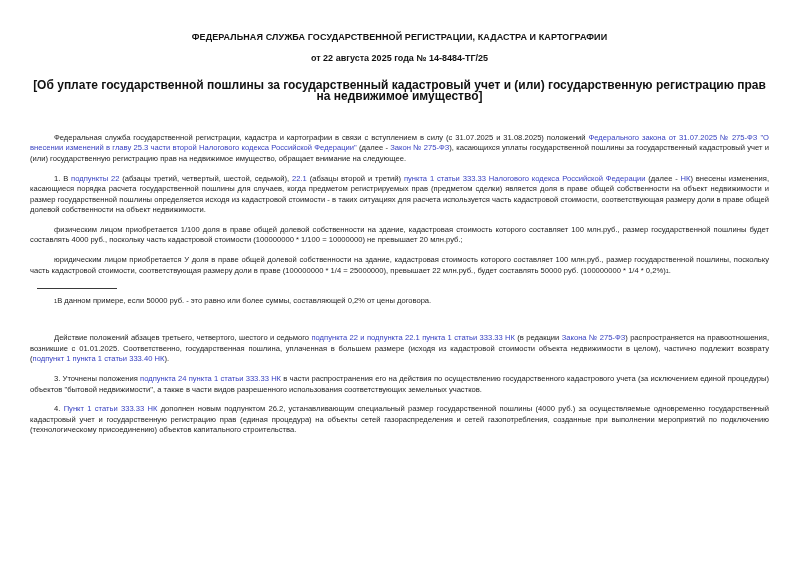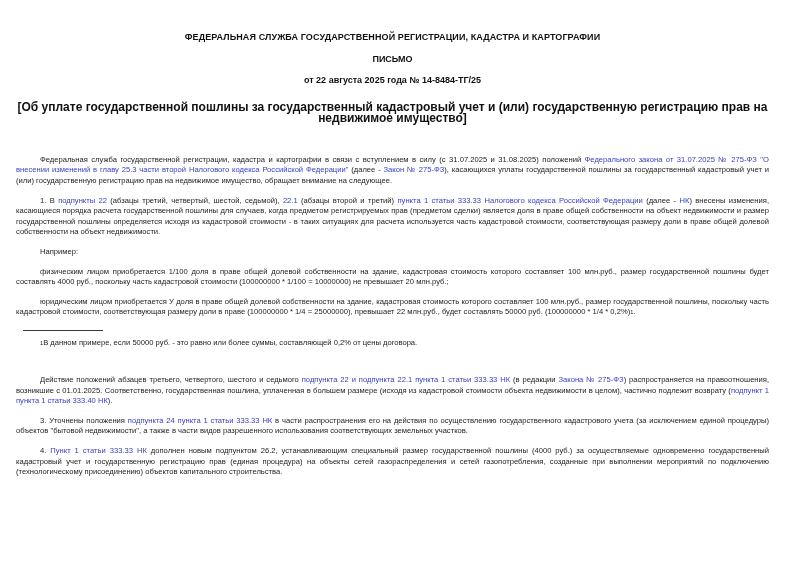--- a/index.html
+++ b/index.html
@@ -2,21 +2,21 @@
 <html><head>
 <meta charset="utf-8">
 <style>
   html, body { margin: 0; padding: 0; background: #ffffff; }
   .doc {
     position: relative;
     width: 799px;
     height: 571px;
     box-sizing: border-box;
     background: #ffffff;
-    padding: 30px 30px 0 16px;
+    padding: 30px 30px 0 30px;
     font-family: "Liberation Sans", sans-serif;
     color: #1c1c1c;
     overflow: hidden;
   }
   .hdr { text-align: center; font-weight: bold; color: #111; }
   .hdr-agency  { font-size: 9px;   margin: 2px 0 0; letter-spacing: 0.1px; }
   .hdr-type    { font-size: 9px;   margin: 12px 0 0; }
   .hdr-date    { font-size: 9px;   margin: 11px 0 16px; }
   .hdr-subject { font-size: 12px; margin: 17px 0 0; line-height: 11px; }
   .docbody {
@@ -34,27 +34,25 @@
     height: 0;
     border-top: 1px solid #3a3a3a;
     margin: 12px 0 7px 7px;
   }
 </style>
 </head>
 <body style="--link-color: #3741c0;">
 
 <div class="doc" style="background: rgb(255, 255, 255); color: rgb(28, 28, 28);">
   <div class="hdr hdr-agency">ФЕДЕРАЛЬНАЯ СЛУЖБА ГОСУДАРСТВЕННОЙ РЕГИСТРАЦИИ, КАДАСТРА И КАРТОГРАФИИ</div>
-  <div class="hdr hdr-type">ПИСЬМО</div>
   <div class="hdr hdr-date">от 22 августа 2025 года № 14-8484-ТГ/25</div>
   <div class="hdr hdr-subject">[Об уплате государственной пошлины за государственный кадастровый учет и (или) государственную регистрацию прав на недвижимое имущество]</div>
   <div class="docbody">
       <p class="paragraph"><span>Федеральная служба государственной регистрации, кадастра и картографии в связи с вступлением в силу (с 31.07.2025 и 31.08.2025) положений </span><span class="link">Федерального закона от 31.07.2025 № 275-ФЗ "О внесении изменений в главу 25.3 части второй Налогового кодекса Российской Федерации"</span><span> (далее - </span><span class="link">Закон № 275-ФЗ</span><span>), касающихся уплаты государственной пошлины за государственный кадастровый учет и (или) государственную регистрацию прав на недвижимое имущество, обращает внимание на следующее.</span></p>
       <p class="paragraph"><span>1. В </span><span class="link">подпункты 22</span><span> (абзацы третий, четвертый, шестой, седьмой), </span><span class="link">22.1</span><span> (абзацы второй и третий) </span><span class="link">пункта 1 статьи 333.33 Налогового кодекса Российской Федерации</span><span> (далее - </span><span class="link">НК</span><span>) внесены изменения, касающиеся порядка расчета государственной пошлины для случаев, когда предметом регистрируемых прав (предметом сделки) является доля в праве общей собственности на объект недвижимости и размер государственной пошлины определяется исходя из кадастровой стоимости - в таких ситуациях для расчета используется часть кадастровой стоимости, соответствующая размеру доли в праве общей долевой собственности на объект недвижимости.</span></p>
-      <p class="paragraph"><span>Например:</span></p>
       <p class="paragraph"><span>физическим лицом приобретается 1/100 доля в праве общей долевой собственности на здание, кадастровая стоимость которого составляет 100 млн.руб., размер государственной пошлины будет составлять 4000 руб., поскольку часть кадастровой стоимости (100000000 * 1/100 = 10000000) не превышает 20 млн.руб.;</span></p>
       <p class="paragraph"><span>юридическим лицом приобретается У доля в праве общей долевой собственности на здание, кадастровая стоимость которого составляет 100 млн.руб., размер государственной пошлины, поскольку часть кадастровой стоимости, соответствующая размеру доли в праве (100000000 * 1/4 = 25000000), превышает 22 млн.руб., будет составлять 50000 руб. (100000000 * 1/4 * 0,2%)</span><span class="fnref">1</span><span>.</span></p>
       <div class="footnote-divider"></div>
       <p class="footnote"><span class="fnmark">1</span><span>В данном примере, если 50000 руб. - это равно или более суммы, составляющей 0,2% от цены договора.</span></p>
       <p class="paragraph"><span>Действие положений абзацев третьего, четвертого, шестого и седьмого </span><span class="link">подпункта 22 и подпункта 22.1 пункта 1 статьи 333.33 НК</span><span> (в редакции </span><span class="link">Закона № 275-ФЗ</span><span>) распространяется на правоотношения, возникшие с 01.01.2025. Соответственно, государственная пошлина, уплаченная в большем размере (исходя из кадастровой стоимости объекта недвижимости в целом), частично подлежит возврату (</span><span class="link">подпункт 1 пункта 1 статьи 333.40 НК</span><span>).</span></p>
       <p class="paragraph"><span>3. Уточнены положения </span><span class="link">подпункта 24 пункта 1 статьи 333.33 НК</span><span> в части распространения его на действия по осуществлению государственного кадастрового учета (за исключением единой процедуры) объектов "бытовой недвижимости", а также в части видов разрешенного использования соответствующих земельных участков.</span></p>
       <p class="paragraph"><span>4. </span><span class="link">Пункт 1 статьи 333.33 НК</span><span> дополнен новым подпунктом 26.2, устанавливающим специальный размер государственной пошлины (4000 руб.) за осуществляемые одновременно государственный кадастровый учет и государственную регистрацию прав (единая процедура) на объекты сетей газораспределения и сетей газопотребления, созданные при выполнении мероприятий по подключению (технологическому присоединению) объектов капитального строительства.</span></p>
     </div>
 </div>
 

